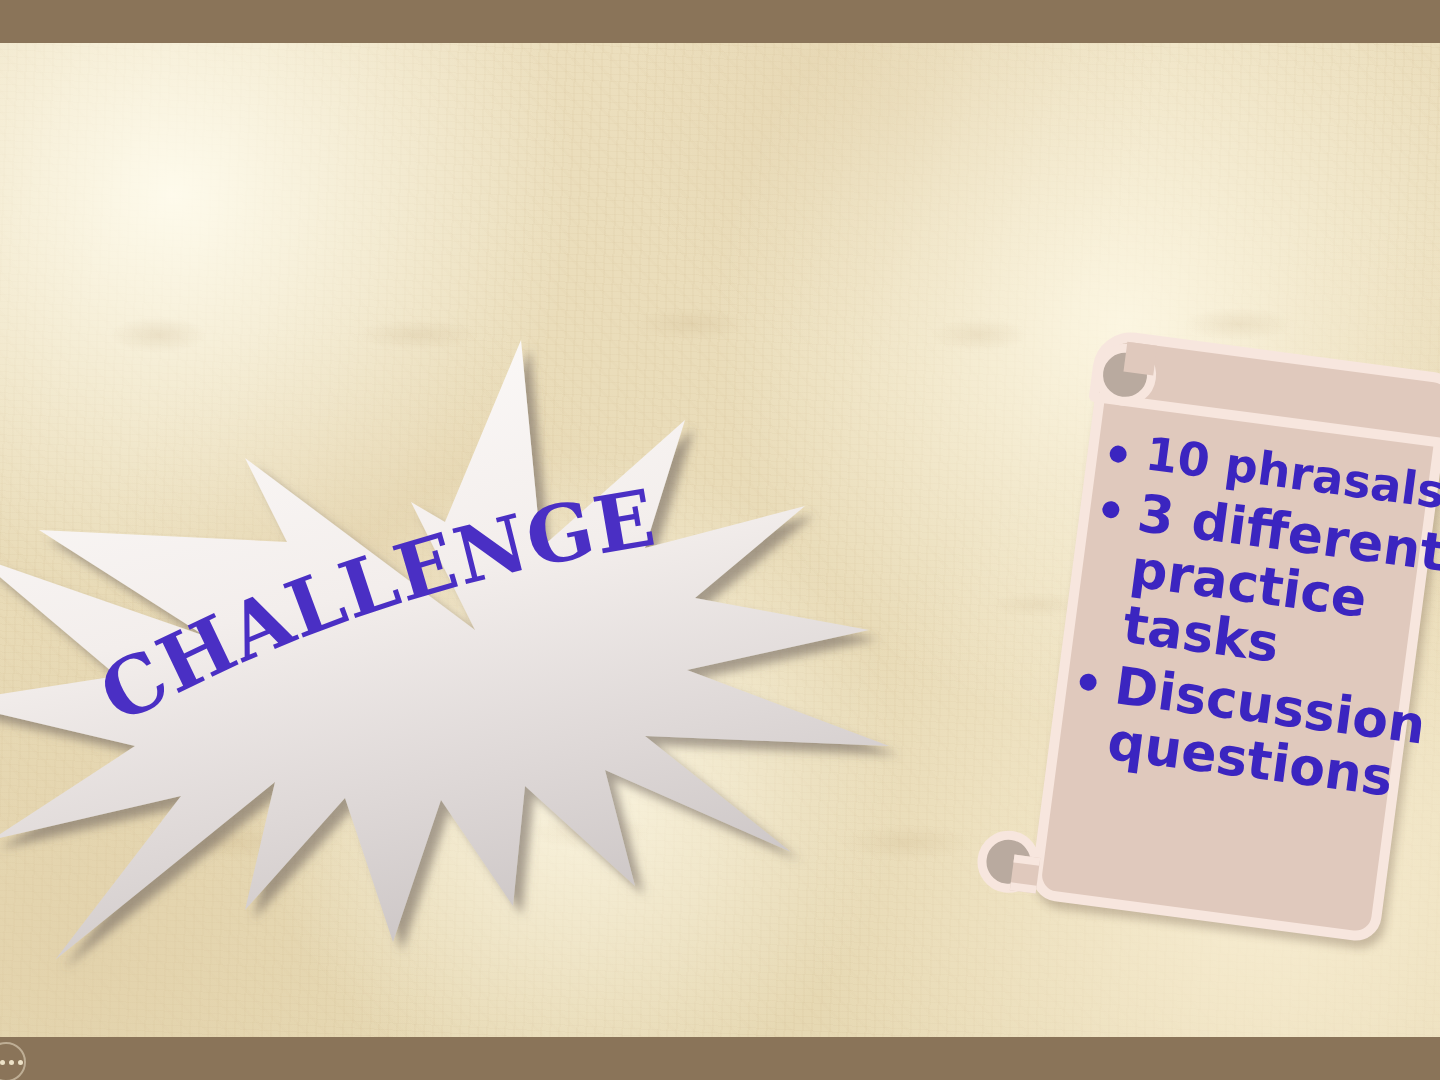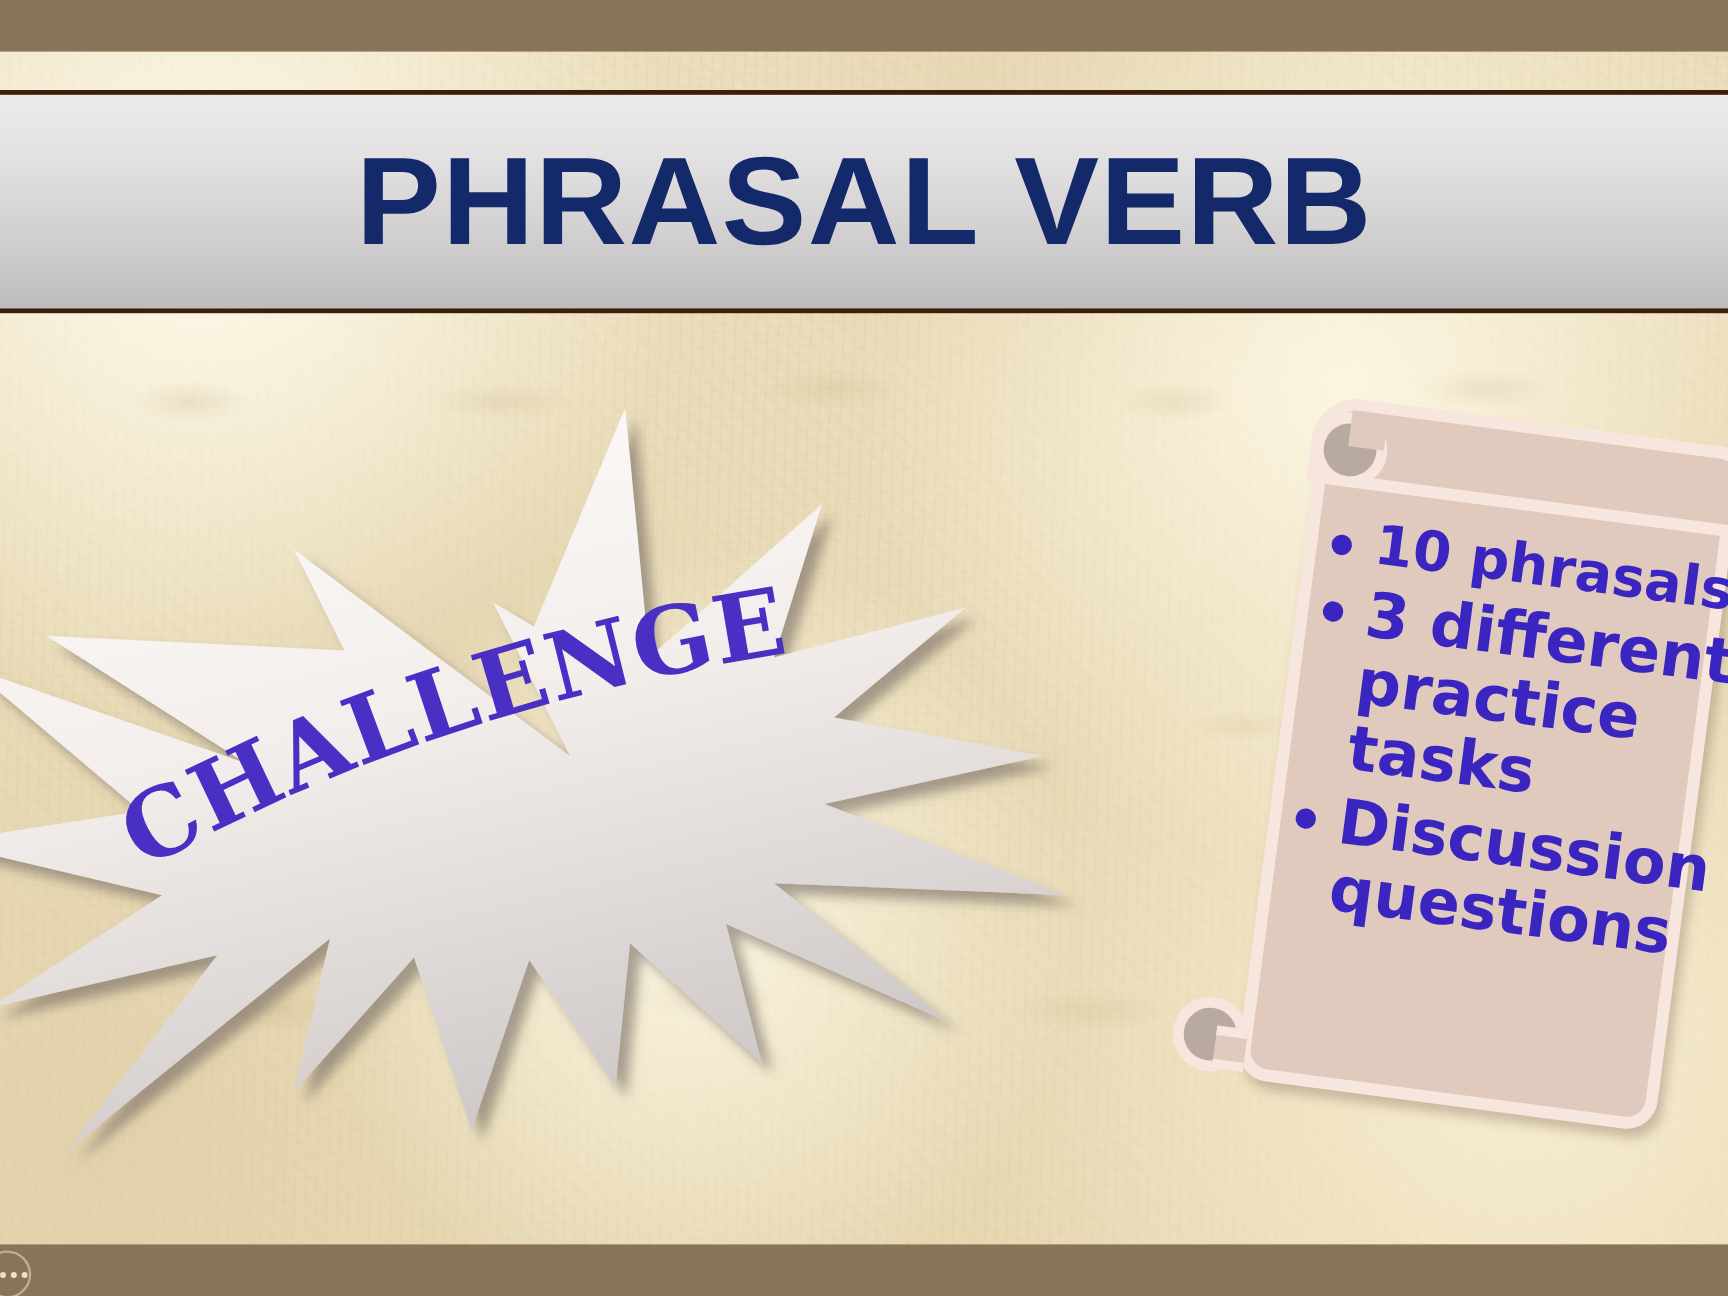--- a/index.html
+++ b/index.html
@@ -231,23 +231,20 @@
 </style>
 </head>
 <body>
 
 <div id="slide">
 
   <div class="parchment"></div>
 
   <div class="bar-top"></div>
 
-  <div class="title-band">
-    <div class="title-text">PHRASAL VERB</div>
-  </div>
 
   <div class="burst-wrap">
     <svg viewBox="0 0 960 620" preserveAspectRatio="none" aria-hidden="true">
       <defs>
         <linearGradient id="burstGrad" x1="0.25" y1="0" x2="0.6" y2="1">
           <stop offset="0%" stop-color="#fdfbfa"></stop>
           <stop offset="42%" stop-color="#f3eeec"></stop>
           <stop offset="72%" stop-color="#ded8d7"></stop>
           <stop offset="100%" stop-color="#c9c3c3"></stop>
         </linearGradient>

